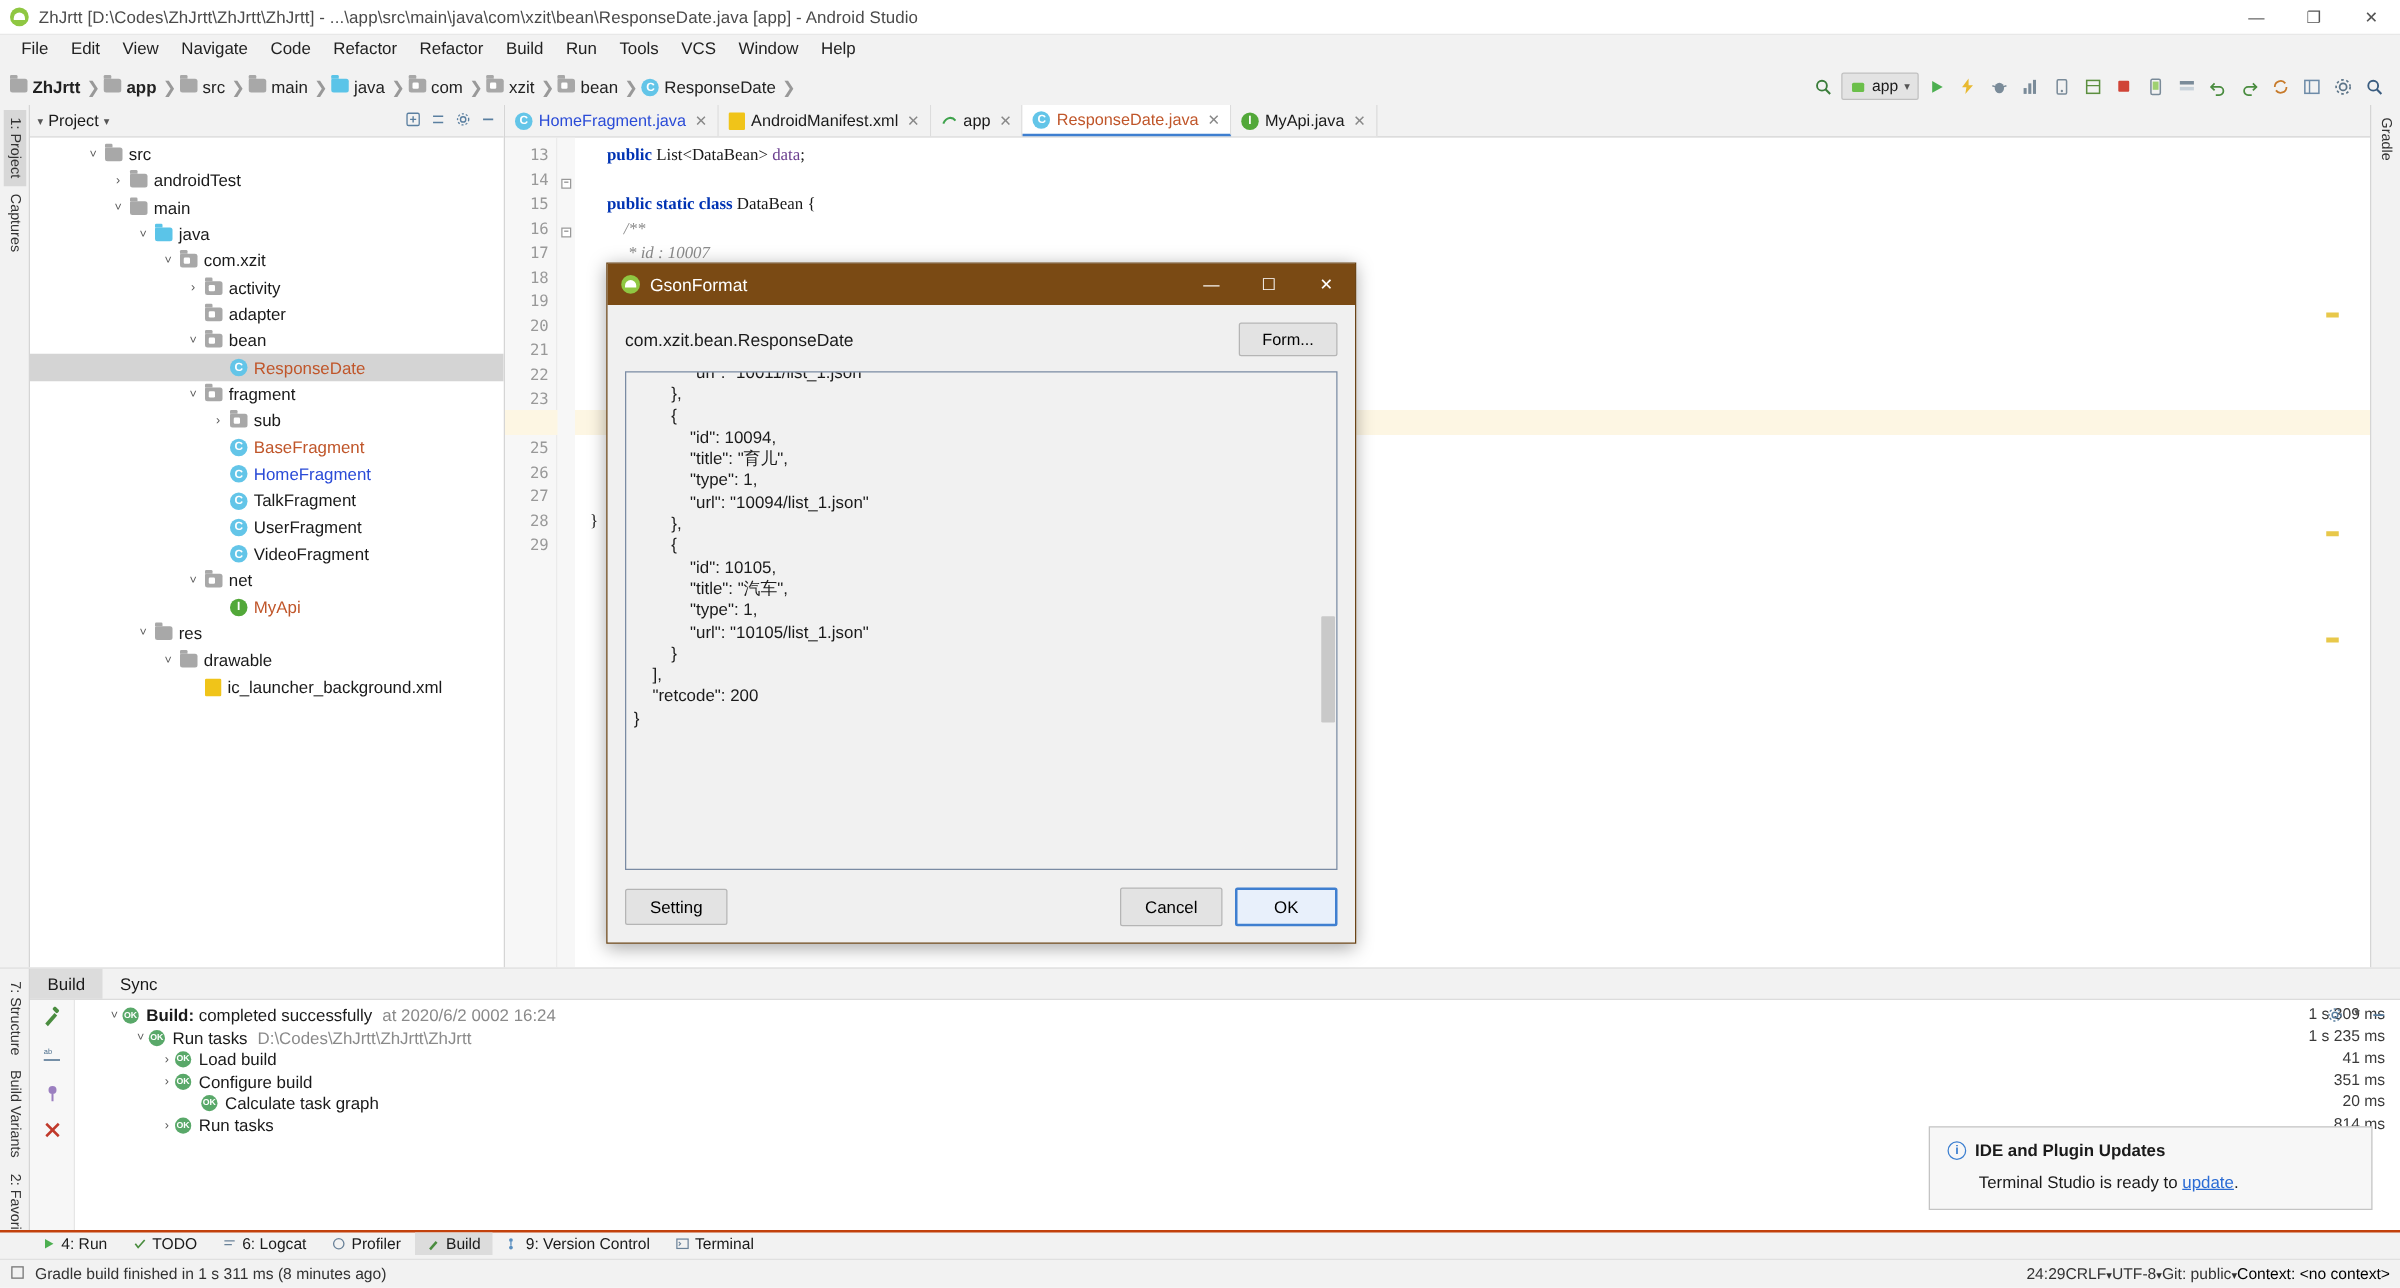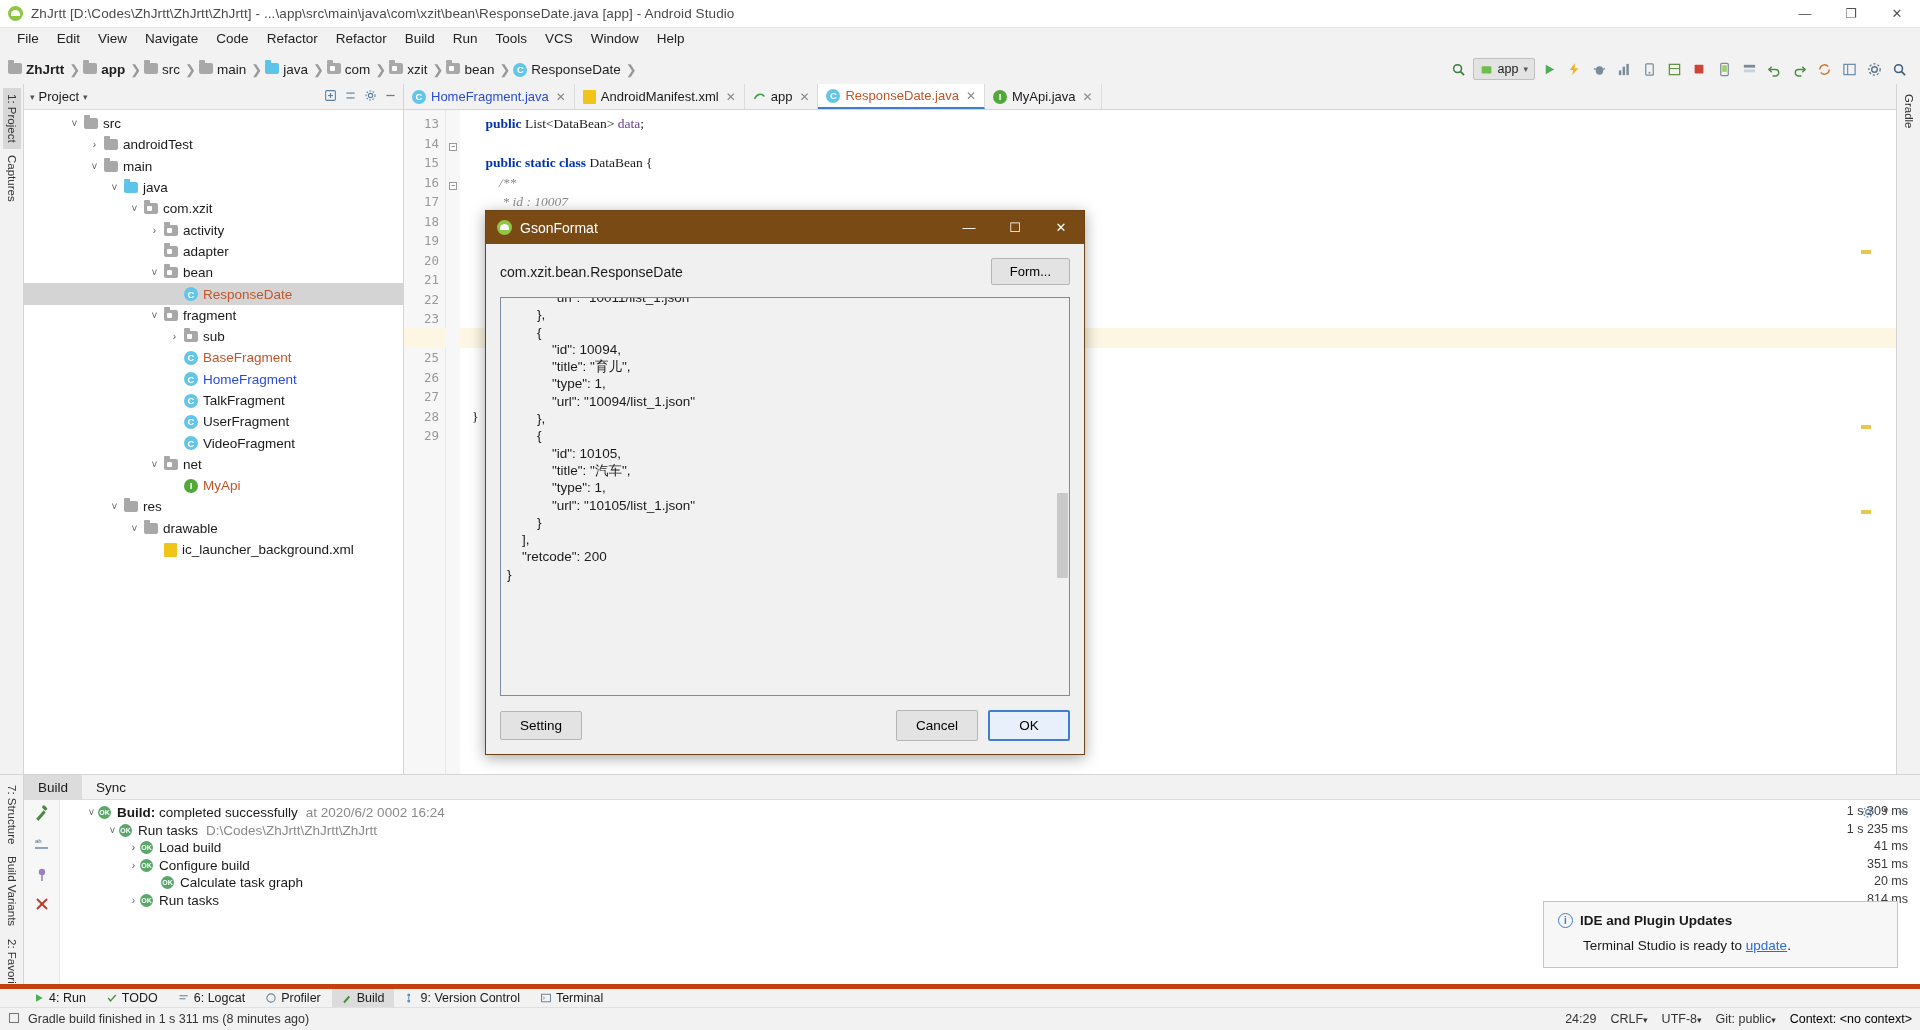--- a/index.html
+++ b/index.html
@@ -120,30 +120,30 @@
   .okic { width: 13px; height: 13px; border-radius: 50%; background: #59a869; color: #fff;
           font-size: 7px; display: inline-flex; align-items: center; justify-content: center;
           font-weight: bold; }
   .bmuted { color: #8a8a8a; margin-left: 8px; }
   .bp-times { width: 110px; text-align: right; padding: 4px 12px 0 0; font-size: 12.5px; color: #3a3a3a; }
   .bp-times div { height: 17.5px; }
   .bp-gear { position: absolute; right: 10px; top: 5px; display: flex; gap: 8px; color: #555; font-size: 12px; }
 
   
   .toolstrip { position: absolute; bottom: 23px; left: 0; right: 0; height: 23px;
-               background: #f2f2f2; border-top: 5px solid #c2410c; display: flex;
+               background: #f2f2f2; border-top: 2px solid #c2410c; display: flex;
                align-items: flex-start; padding-left: 24px; gap: 2px; }
   .tsbtn { display: flex; align-items: center; gap: 4px; padding: 2px 9px; font-size: 12.5px; }
   .tsbtn.sel { background: #dcdcdc; }
 
   
   .statusbar { position: absolute; bottom: 0; left: 0; right: 0; height: 23px;
                background: #f2f2f2; display: flex; align-items: center;
                padding: 0 8px; font-size: 12.5px; color: #333; border-top: 1px solid #e0e0e0; }
-  .sb-right { margin-left: auto; display: flex; align-items: center; gap: 14px; }
+  .sb-right { margin-left: auto; display: flex; align-items: center; }
 
   
   .notif { position: absolute; right: 22px; bottom: 62px; width: 355px; background: #f7f7f7;
            border: 1px solid #c4c4c4; padding: 11px 14px 14px 14px; }
   .notif .ttl { font-weight: bold; font-size: 13.5px; margin-bottom: 10px; display: flex;
                 align-items: center; gap: 7px; }
   .notif .msg { font-size: 13.5px; padding-left: 25px; }
   .notif .lnk { color: #2a6bd4; text-decoration: underline; }
   .infoic { width: 15px; height: 15px; border-radius: 50%; border: 1.6px solid #3c7fd0;
             color: #3c7fd0; font-size: 10px; font-weight: bold; display: inline-flex;

